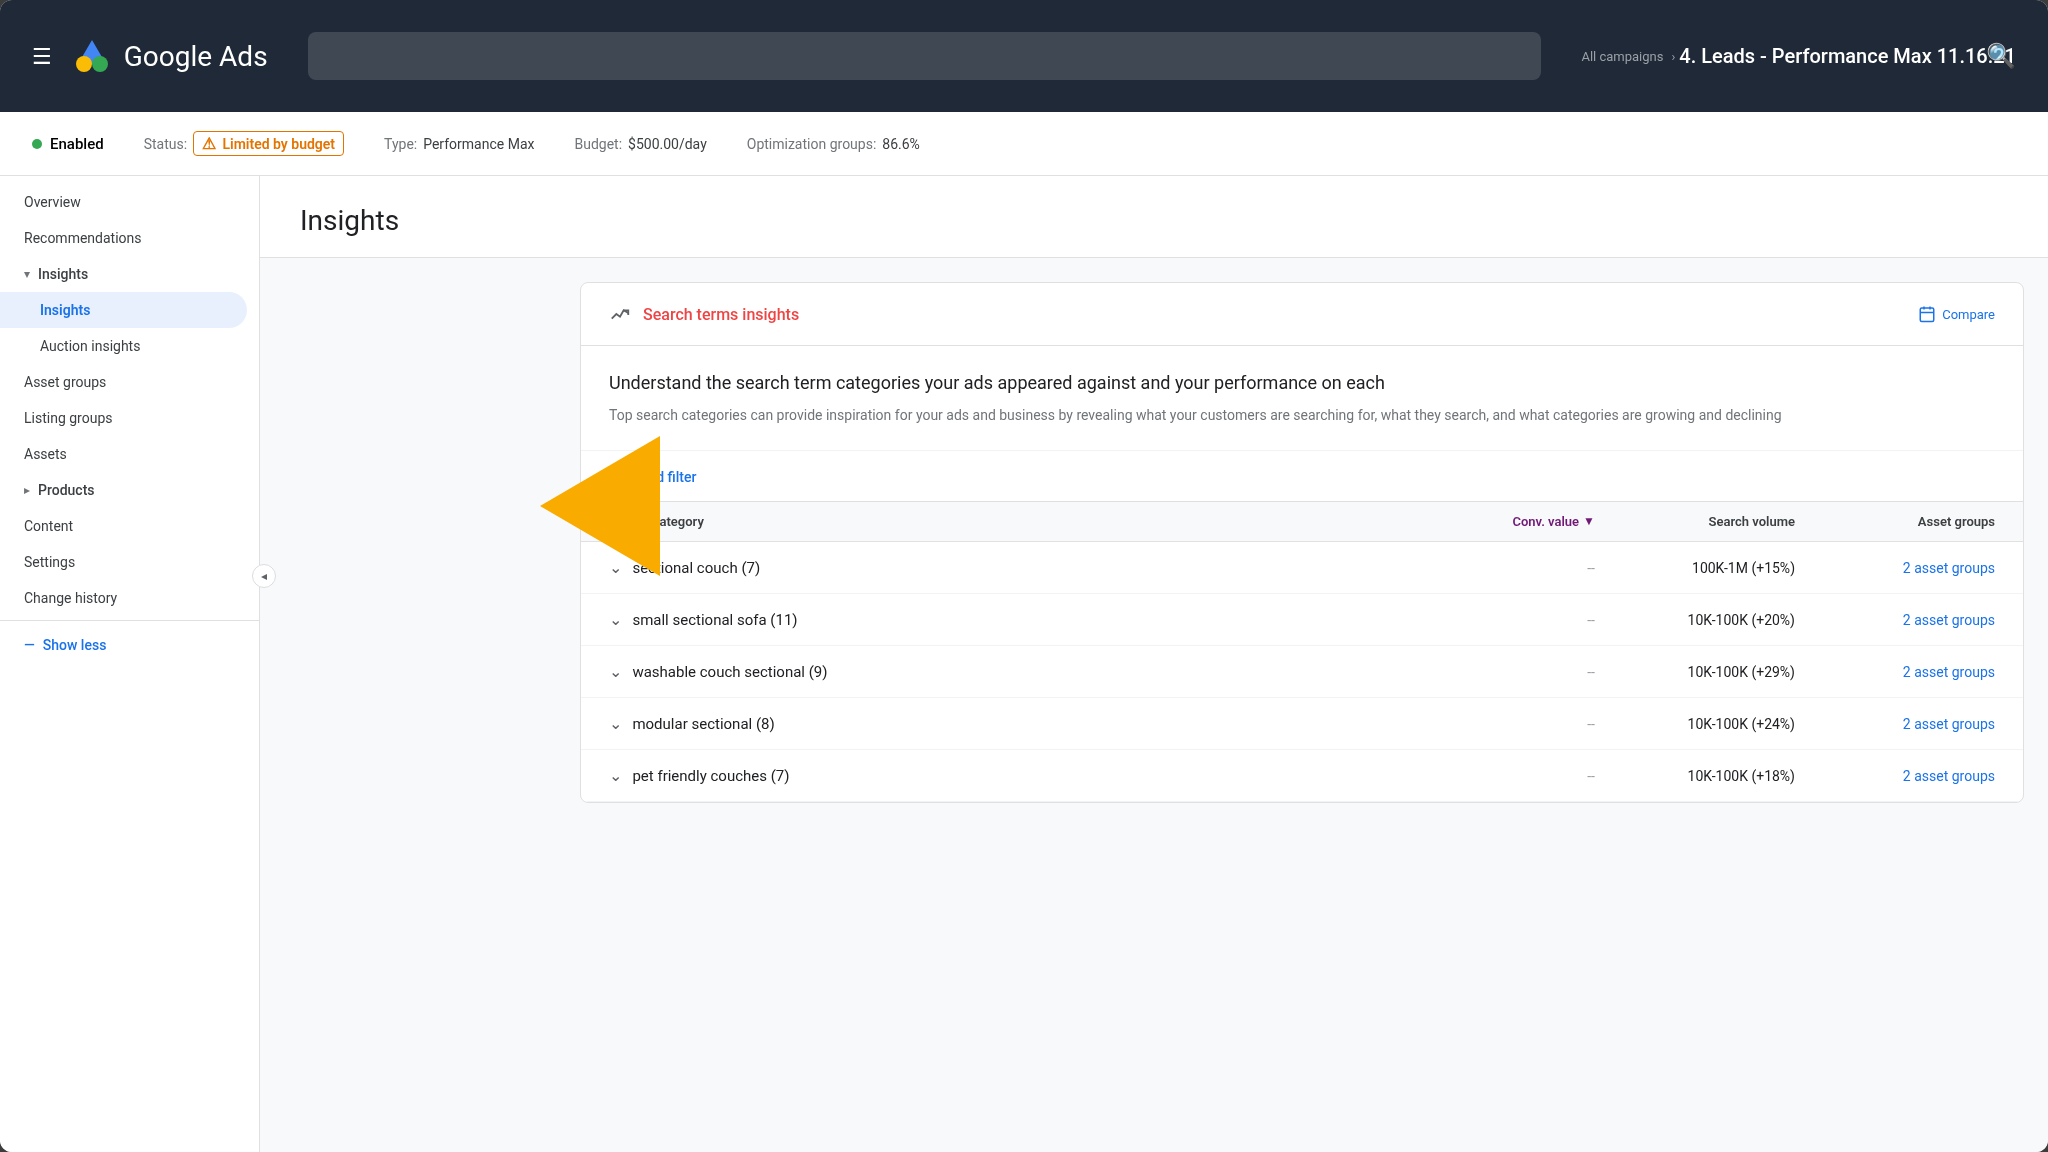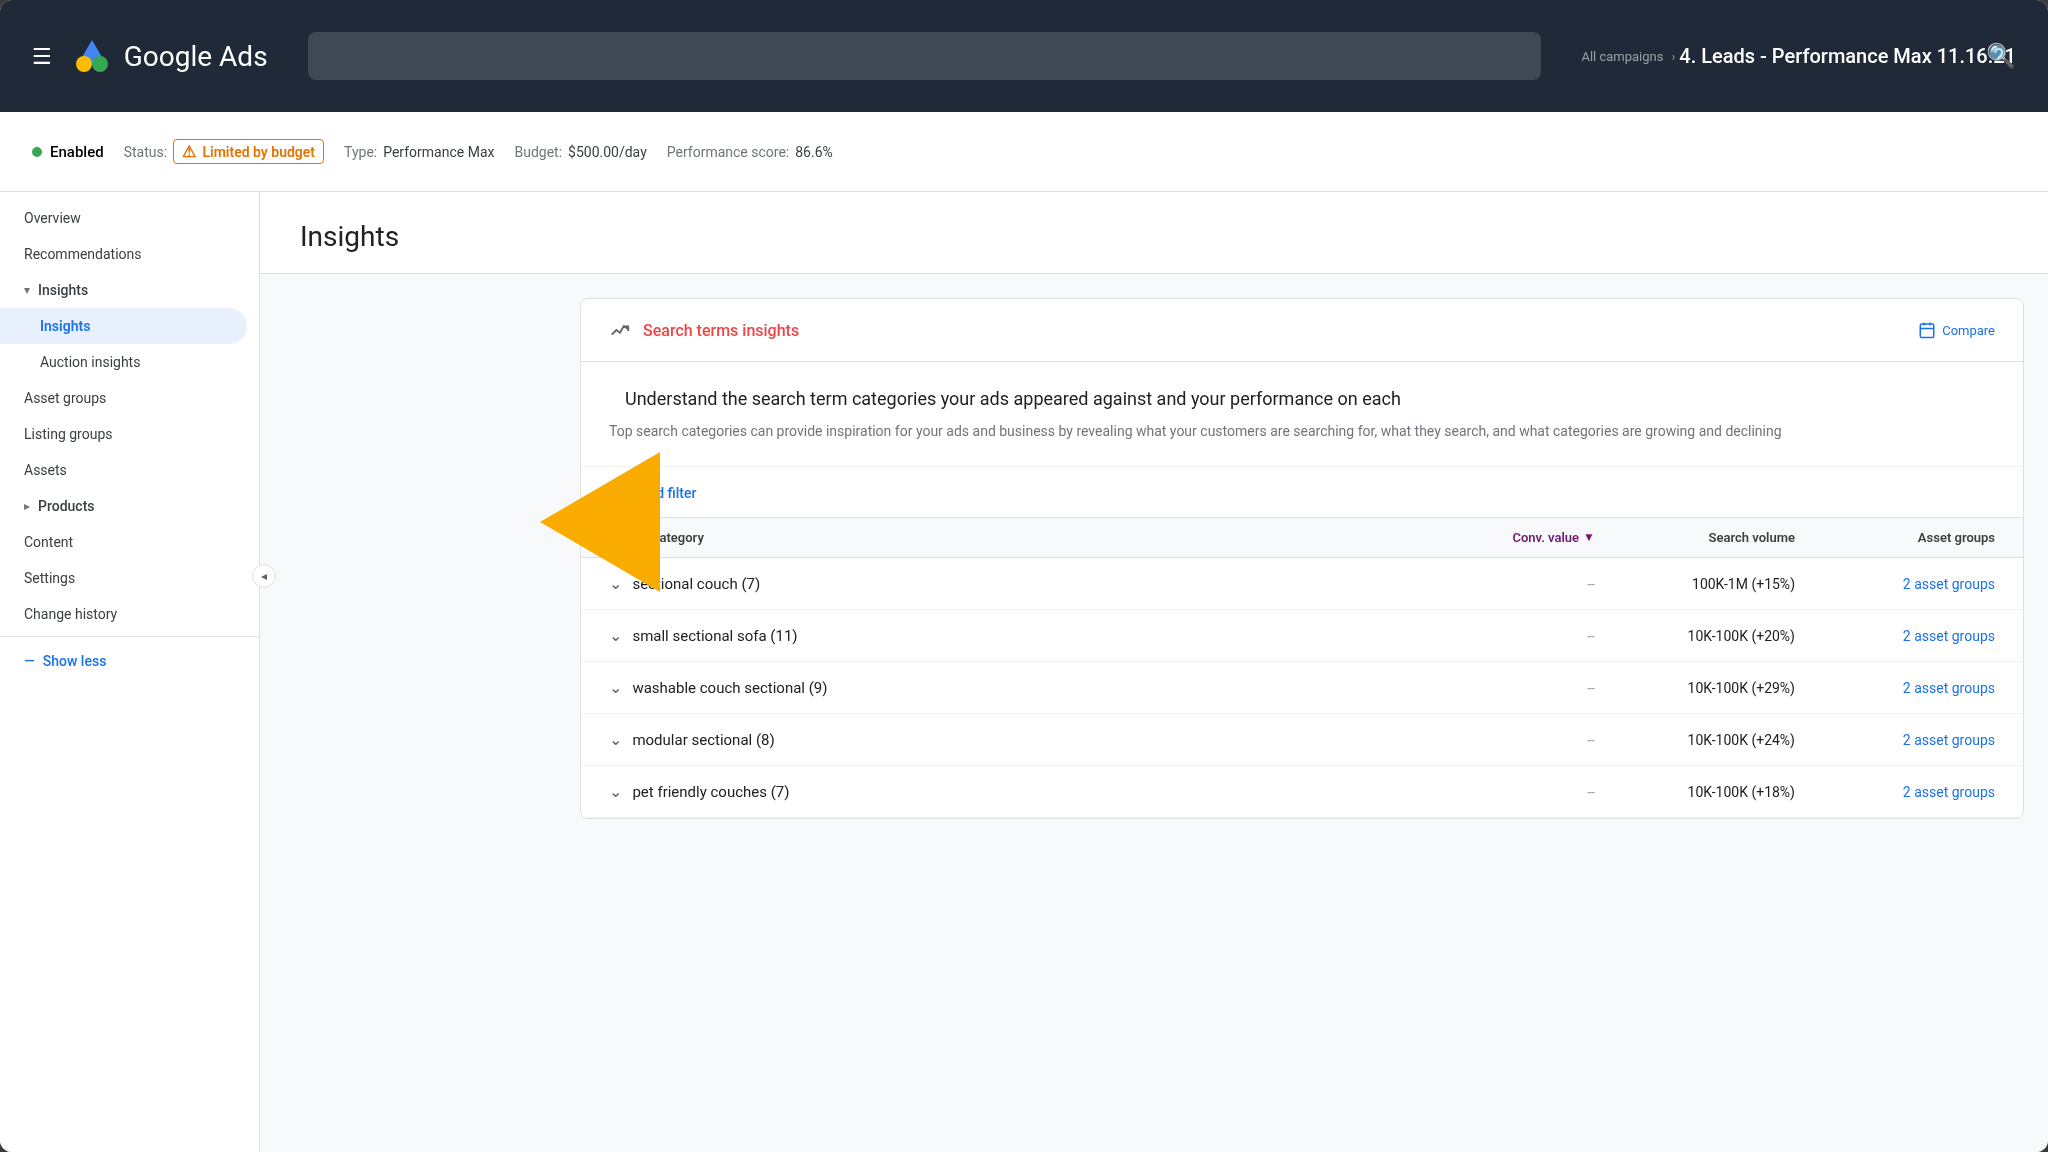--- a/index.html
+++ b/index.html
@@ -77,25 +77,25 @@
     }
     .breadcrumb-top span { color: #9aa0a6; }
     .breadcrumb-title {
       color: white;
       font-size: 20px;
       font-weight: 500;
     }
     
     .statusbar {
       background: white;
-      height: 80px;
+      height: 64px;
       display: flex;
       align-items: center;
       padding: 0 32px;
-      gap: 20px;
+      gap: 40px;
       border-bottom: 1px solid #e0e0e0;
       flex-shrink: 0;
     }
     .status-enabled {
       display: flex;
       align-items: center;
       gap: 8px;
       font-size: 15px;
       font-weight: 500;
     }
@@ -243,21 +243,20 @@
     .panel-desc {
       padding: 24px 28px;
       border-bottom: 1px solid #f1f3f4;
     }
     .panel-desc-title {
       font-size: 18px;
       color: #202124;
       font-weight: 400;
       margin-bottom: 10px;
       line-height: 1.4;
-      margin-left: 16px;
     }
     .panel-desc-subtitle {
       font-size: 14px;
       color: #70757a;
       line-height: 1.5;
     }
     .filter-row {
       display: flex;
       align-items: flex-end;
       gap: 12px;
@@ -393,21 +392,21 @@
     </div>
     <div class="status-item">
       <span class="status-label">Type:</span>
       <span>Performance Max</span>
     </div>
     <div class="status-item">
       <span class="status-label">Budget:</span>
       <span>$500.00/day</span>
     </div>
     <div class="status-item">
-      <span class="status-label">Performance score:</span>
+      <span class="status-label">Optimization groups:</span>
       <span>86.6%</span>
     </div>
   </div>
 
   <div class="main-area">
 
     <div class="sidebar">
       <div class="sidebar-item">
         <span>Overview</span>
       </div>

